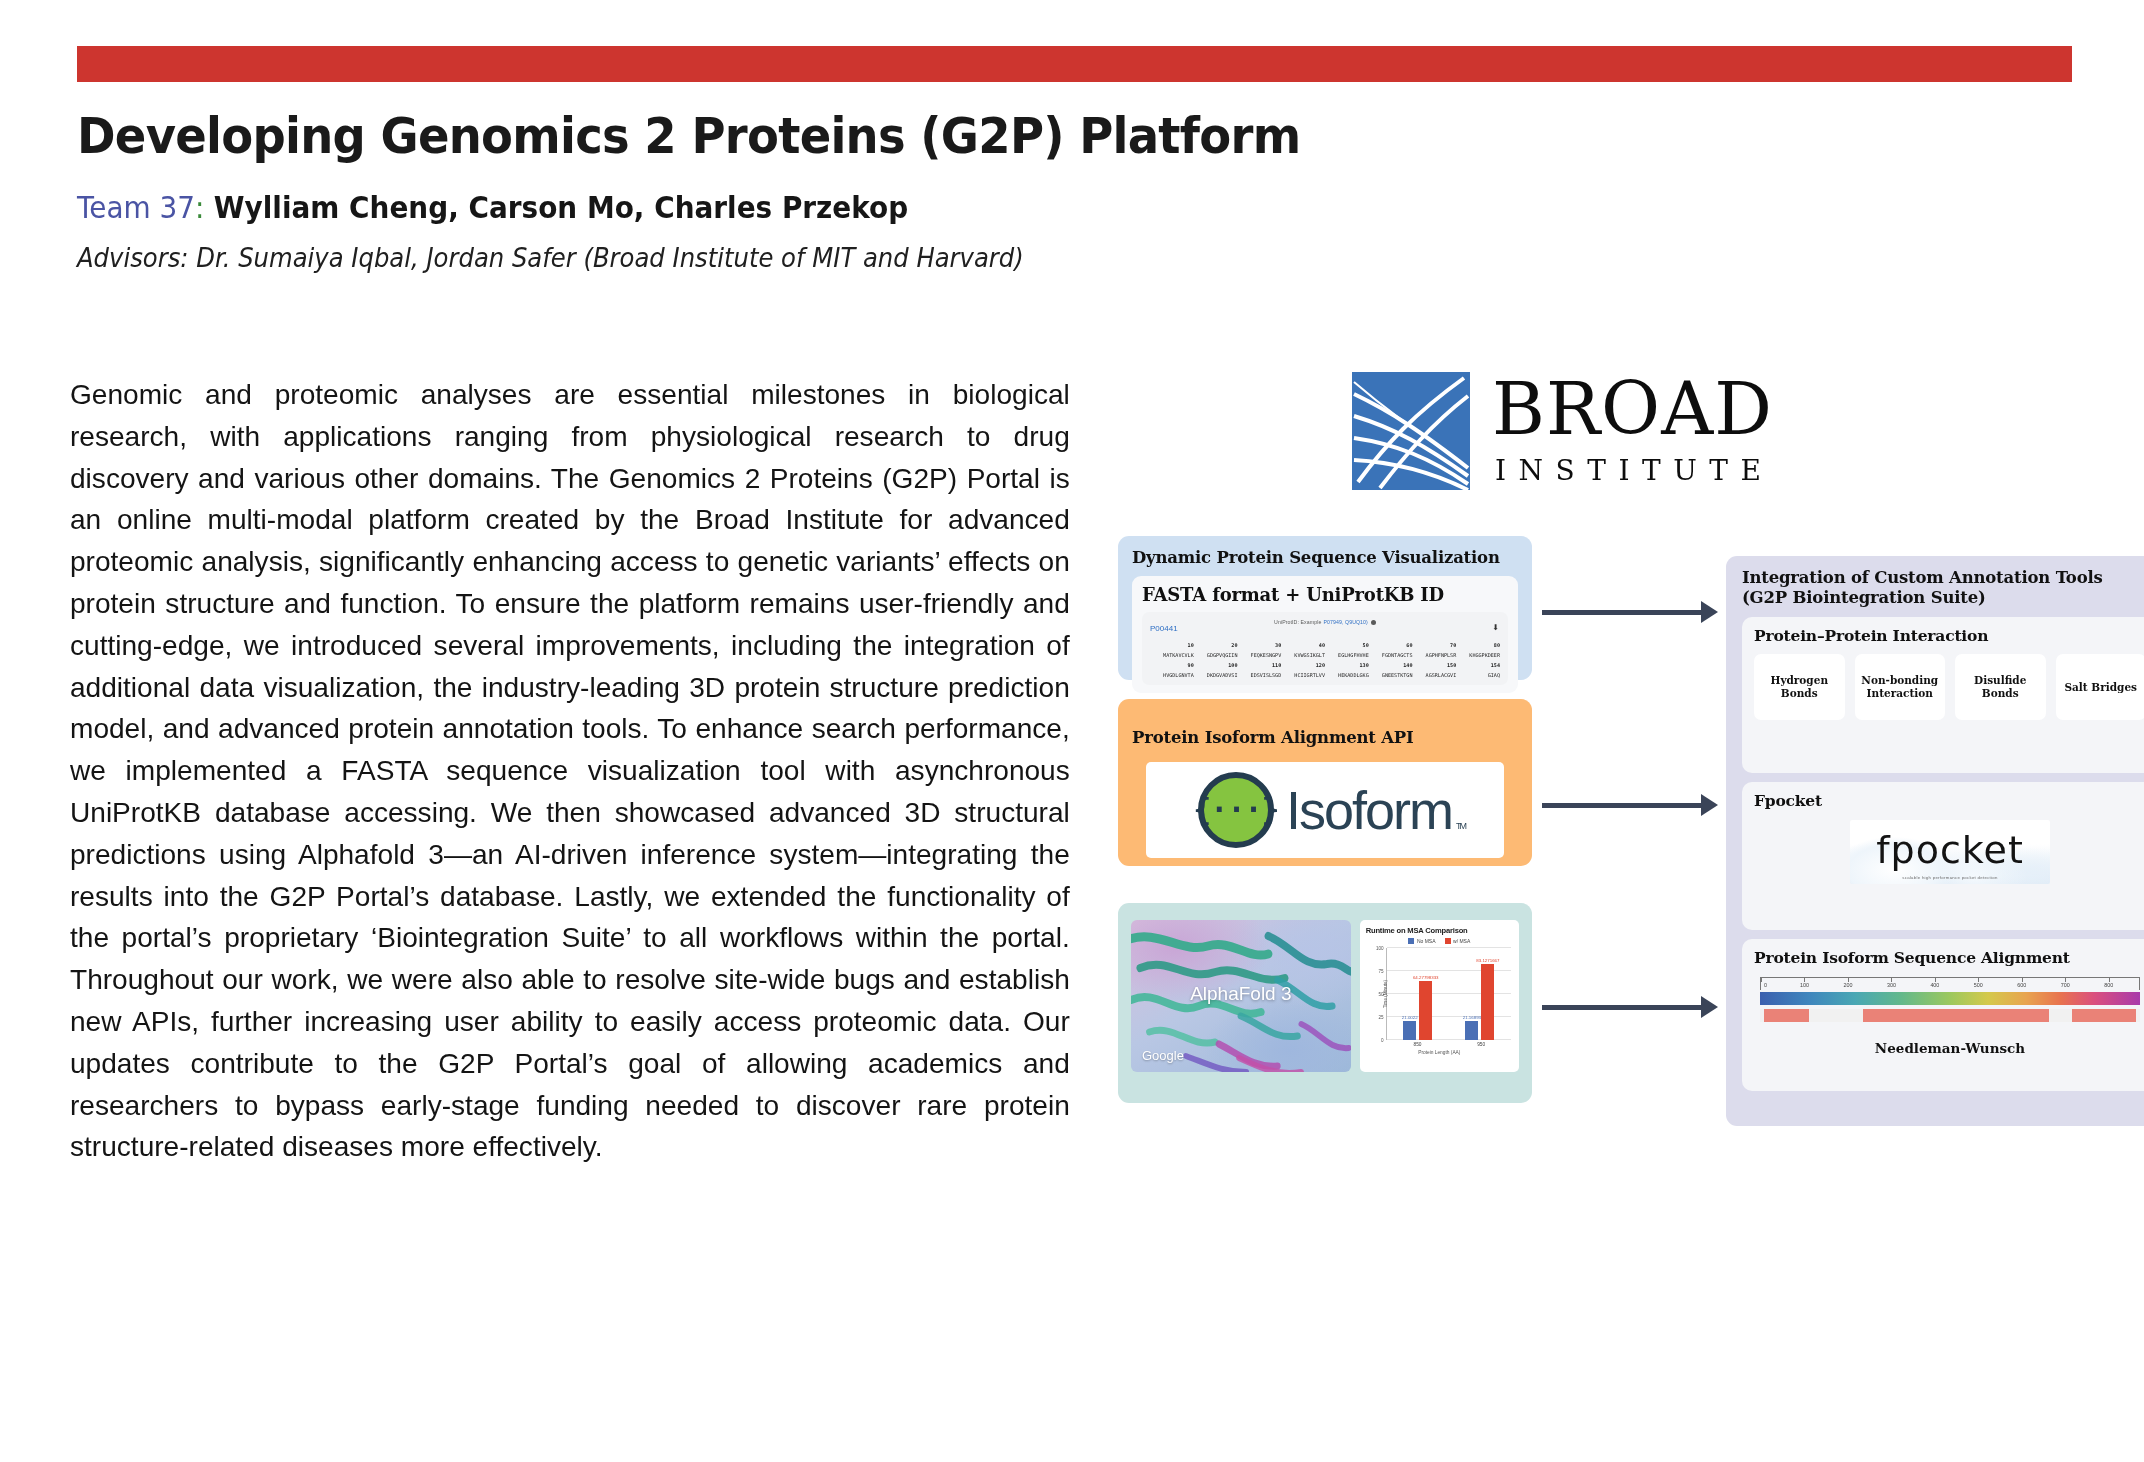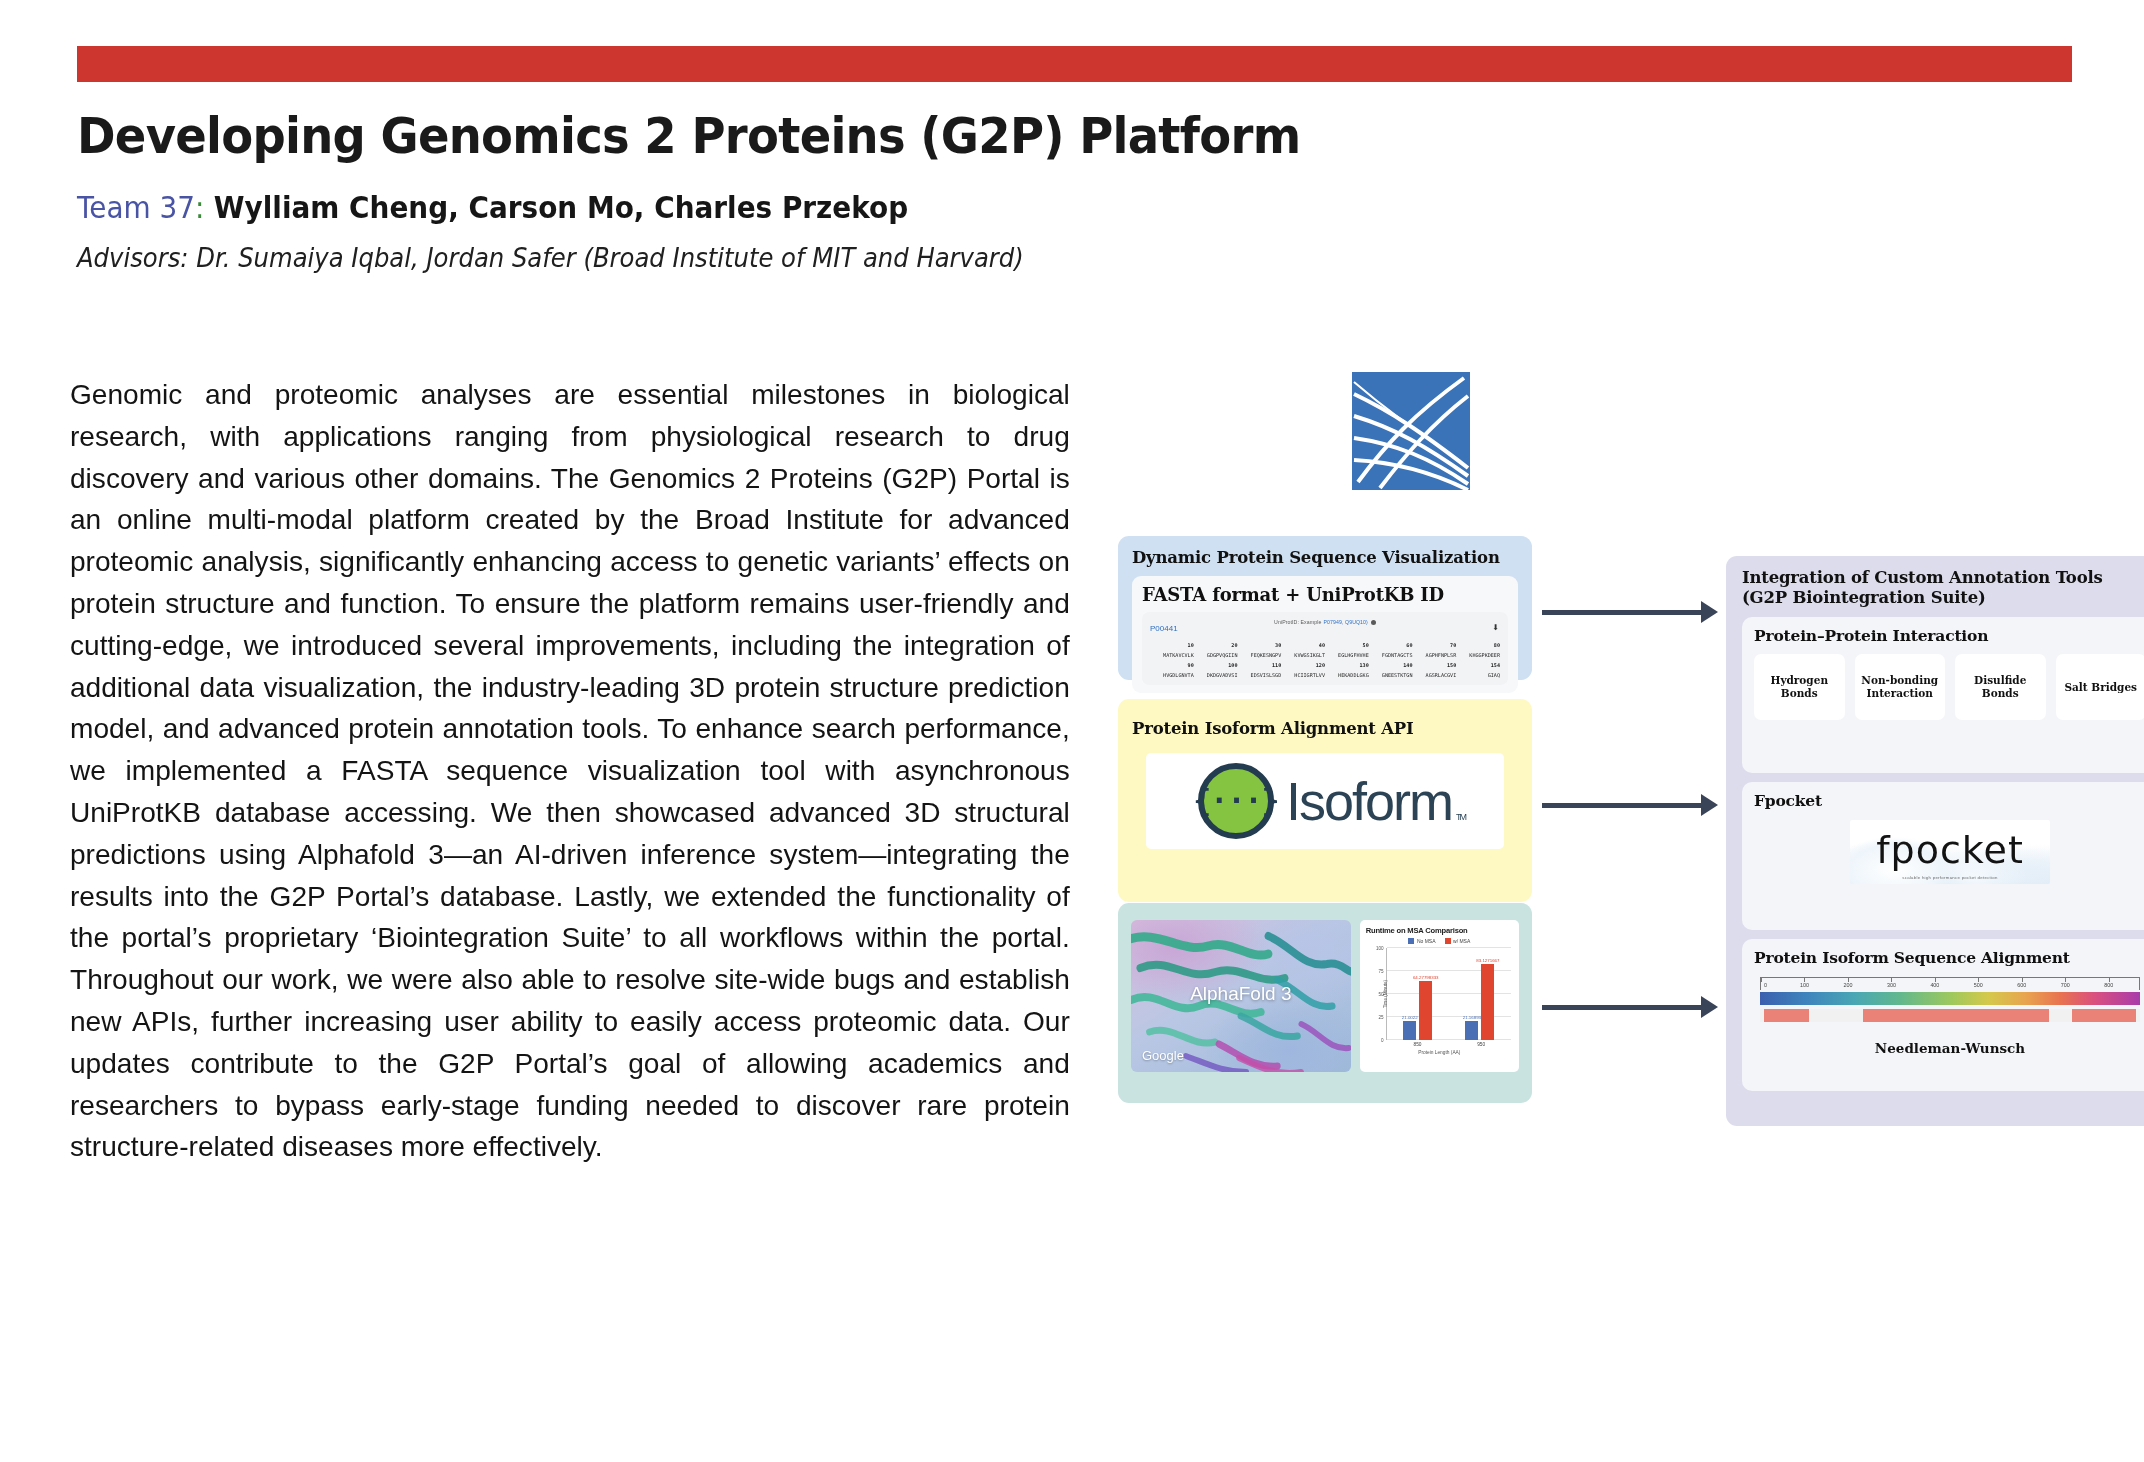--- a/index.html
+++ b/index.html
@@ -168,23 +168,23 @@
     letter-spacing: -0.2px;
   }
 
   
   .p-dynamic {
     left: 0; top: 0; width: 414px; height: 144px;
     background: #cfe0f2;
     padding: 12px 14px;
   }
   .p-isoform {
-    left: 0; top: 163px; width: 414px; height: 203px;
-    background: #fef9c3;
-    padding: 20px 14px;
+    left: 0; top: 163px; width: 414px; height: 167px;
+    background: #fdba74;
+    padding: 29px 14px;
   }
   .p-deep {
     left: 0; top: 367px; width: 414px; height: 200px;
     background: #c9e3e1;
     padding: 10px 13px;
   }
 
   .inner-card {
     background: #f7f8fa;
     border-radius: 9px;
@@ -536,20 +536,24 @@
         <path d="M2 88 C 40 90, 80 100, 116 118"></path>
       </g>
       <g stroke="#ffffff" fill="none" stroke-width="4">
         <path d="M6 110 C 34 72, 62 42, 112 6"></path>
         <path d="M28 116 C 54 82, 80 52, 116 24"></path>
       </g>
       <g stroke="#ffffff" fill="none" stroke-width="2">
         <path d="M2 10 C 30 34, 56 54, 96 80"></path>
       </g>
     </svg>
+  </div>
+  <div class="broad-words">
+    <div class="broad-main">BROAD</div>
+    <div class="broad-sub">INSTITUTE</div>
   </div>
 </div>
 
 <div class="figure">
 
   <div class="fig-col-left">
 
     <div class="panel p-dynamic">
       <div class="panel-title">Dynamic Protein Sequence Visualization</div>
       <div class="inner-card">

